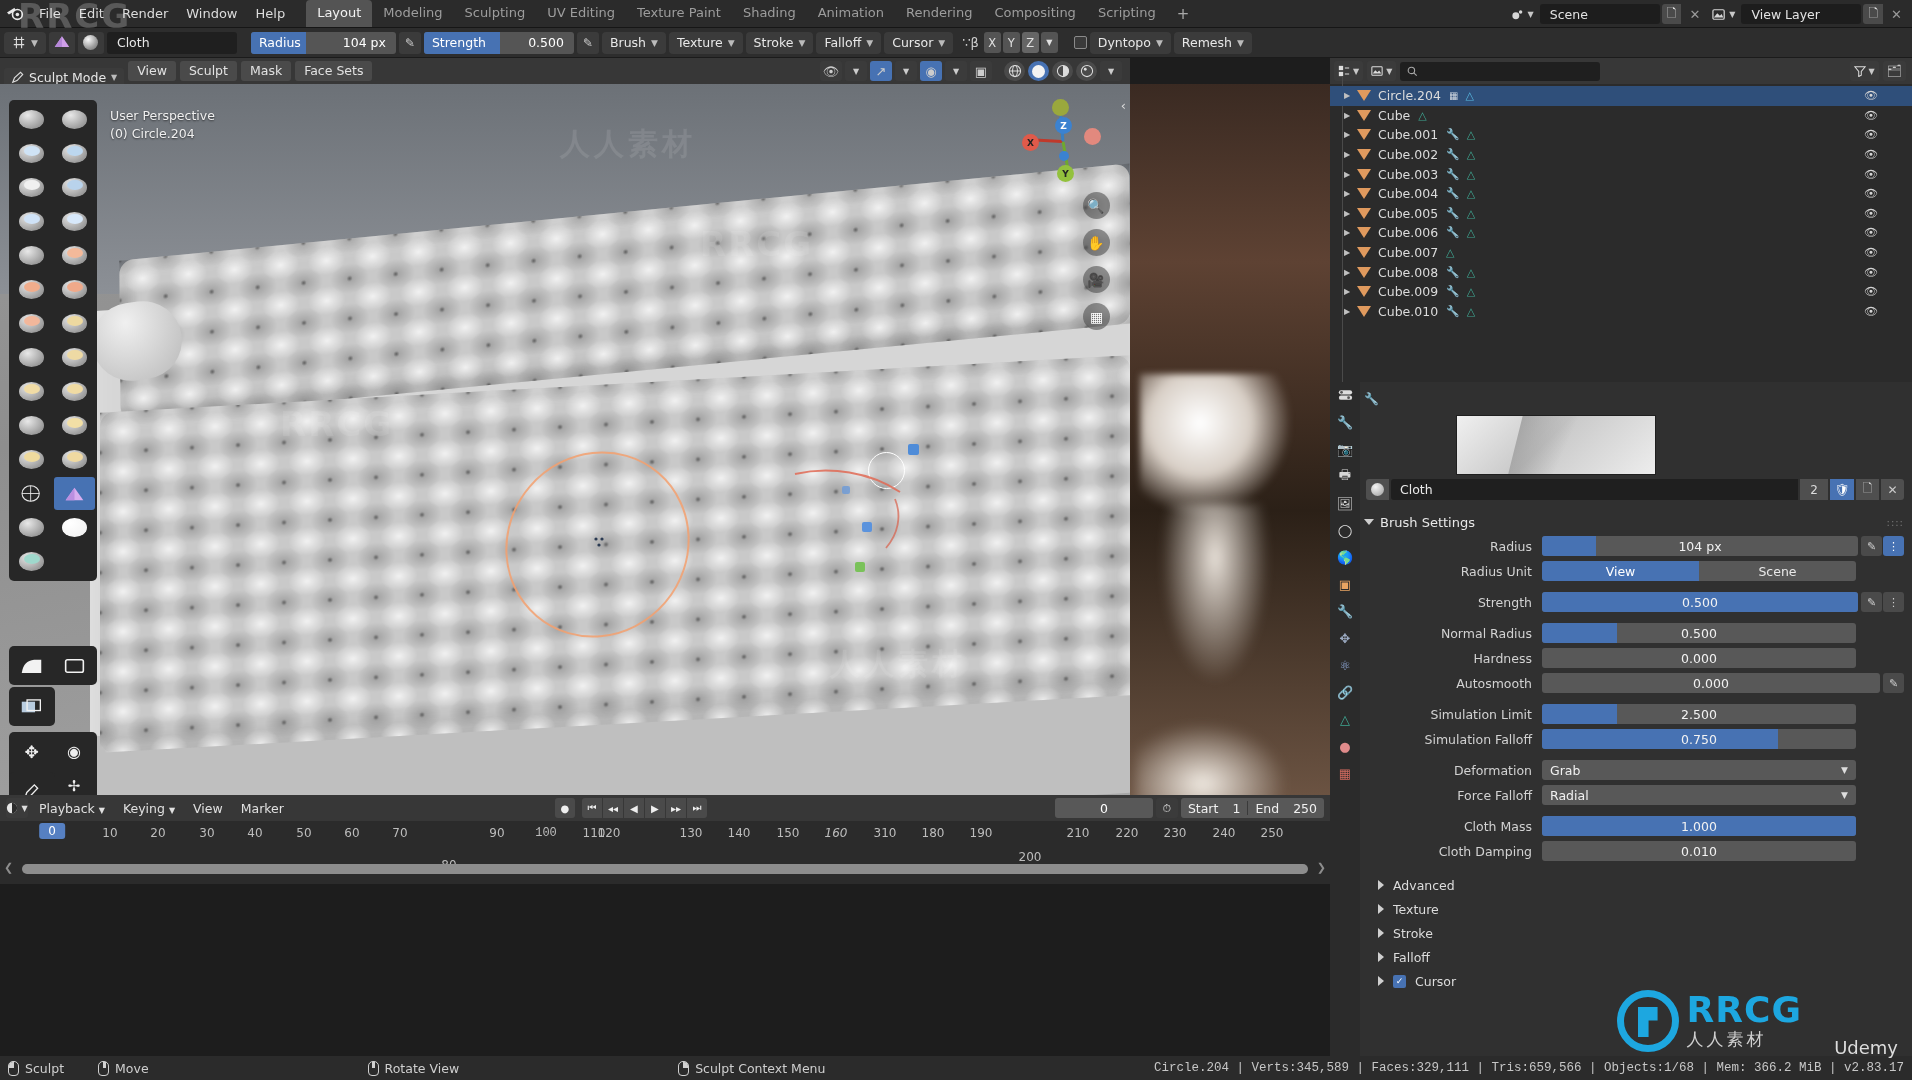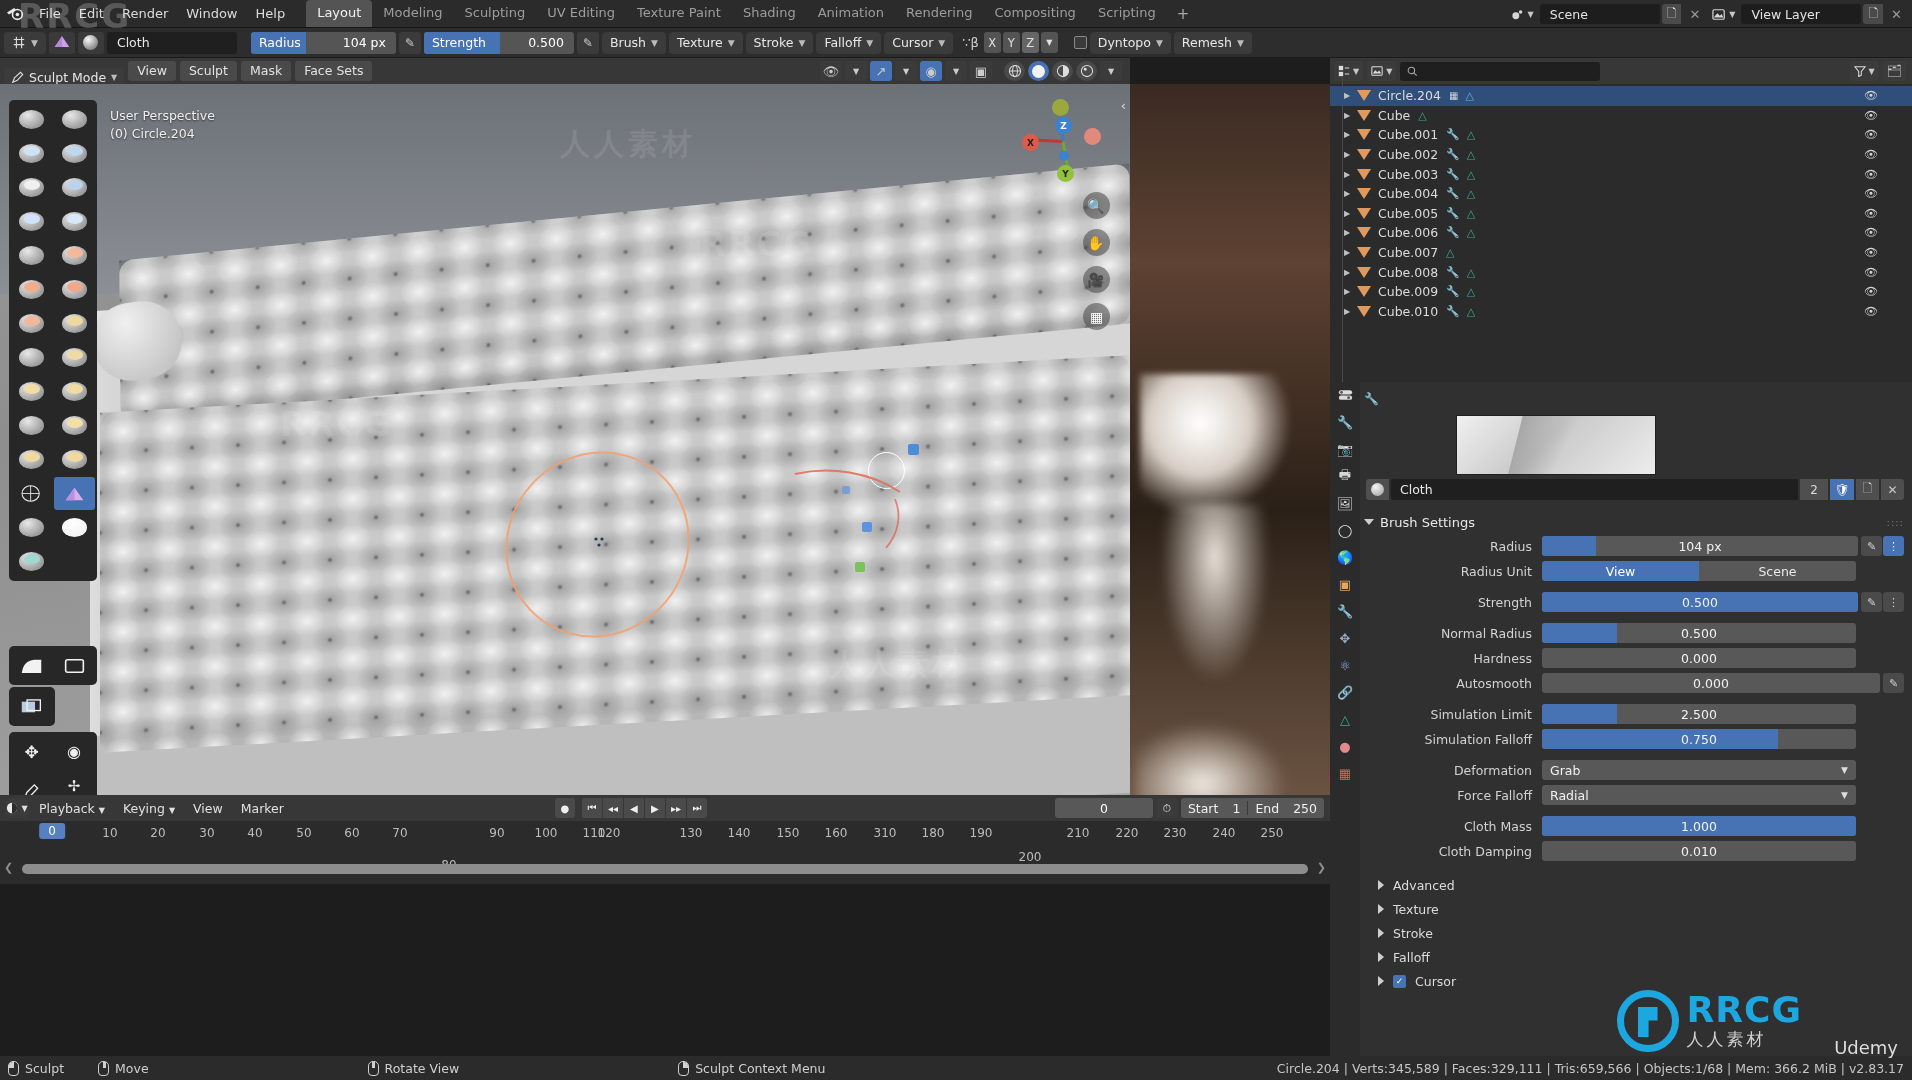--- a/index.html
+++ b/index.html
@@ -353,21 +353,21 @@
     background:#2b2b2b; display:flex; align-items:center; padding:0 8px; font-size:12.5px; color:#cfcfcf;
   }
   .mouse-ico {
     width:11px;height:15px;border:1.4px solid #d0d0d0;border-radius:5px 5px 4px 4px;
     display:inline-block; position:relative; margin-right:6px; flex:none;
   }
   .mouse-ico.l::before { content:""; position:absolute;left:0;top:0;width:5px;height:6px;background:#d0d0d0;border-radius:4px 0 0 0;}
   .mouse-ico.m::before { content:""; position:absolute;left:3.5px;top:0;width:3px;height:6px;background:#d0d0d0;}
   .mouse-ico.r::before { content:""; position:absolute;right:0;top:0;width:5px;height:6px;background:#d0d0d0;border-radius:0 4px 0 0;}
   .sb-item { display:flex; align-items:center; margin-right:34px; }
-  .sb-right { margin-left:auto; color:#c6c6c6; }
+  .sb-right { margin-left:auto; color:#c6c6c6;font-family:Liberation Mono, monospace; }
 
   
   .wm { position:absolute; pointer-events:none; color:rgba(255,255,255,.10); font-weight:bold; }
   .wm-cn { font-size:30px; letter-spacing:4px; }
   .wm-rrcg { font-size:34px; letter-spacing:2px; }
   .logo-rrcg {
     position:absolute; right:110px; bottom:28px; display:flex; align-items:center; gap:8px; pointer-events:none;
   }
   .logo-ring { width:62px;height:62px;border-radius:50%;border:7px solid #1da7e0; position:relative; }
   .logo-ring::after{content:"";position:absolute;left:14px;top:10px;width:20px;height:30px;background:#1da7e0;
@@ -1207,27 +1207,27 @@
       <div class="playhead" style="left:52px;">0</div>
       <div class="tick" style="left:110px;">10</div>
       <div class="tick" style="left:158px;">20</div>
       <div class="tick" style="left:207px;">30</div>
       <div class="tick" style="left:255px;">40</div>
       <div class="tick" style="left:304px;">50</div>
       <div class="tick" style="left:352px;">60</div>
       <div class="tick" style="left:400px;">70</div>
       <div class="tick" style="left:449px;margin-top:32px;">80</div>
       <div class="tick" style="left:497px;">90</div>
-      <div class="tick" style="left:546px;">100</div>
+      <div class="tick" style="left:546px;font-family:Liberation Mono, monospace;">100</div>
       <div class="tick" style="left:594px;">110</div>
       <div class="tick" style="left:609px;">120</div>
       <div class="tick" style="left:691px;">130</div>
       <div class="tick" style="left:739px;">140</div>
       <div class="tick" style="left:788px;">150</div>
-      <div class="tick" style="left:836px;">160</div>
+      <div class="tick" style="left:836px;font-style:italic;">160</div>
       <div class="tick" style="left:885px;">310</div>
       <div class="tick" style="left:933px;">180</div>
       <div class="tick" style="left:981px;">190</div>
       <div class="tick" style="left:1030px;margin-top:24px;">200</div>
       <div class="tick" style="left:1078px;">210</div>
       <div class="tick" style="left:1127px;">220</div>
       <div class="tick" style="left:1175px;">230</div>
       <div class="tick" style="left:1224px;">240</div>
       <div class="tick" style="left:1272px;">250</div>
     </div>

